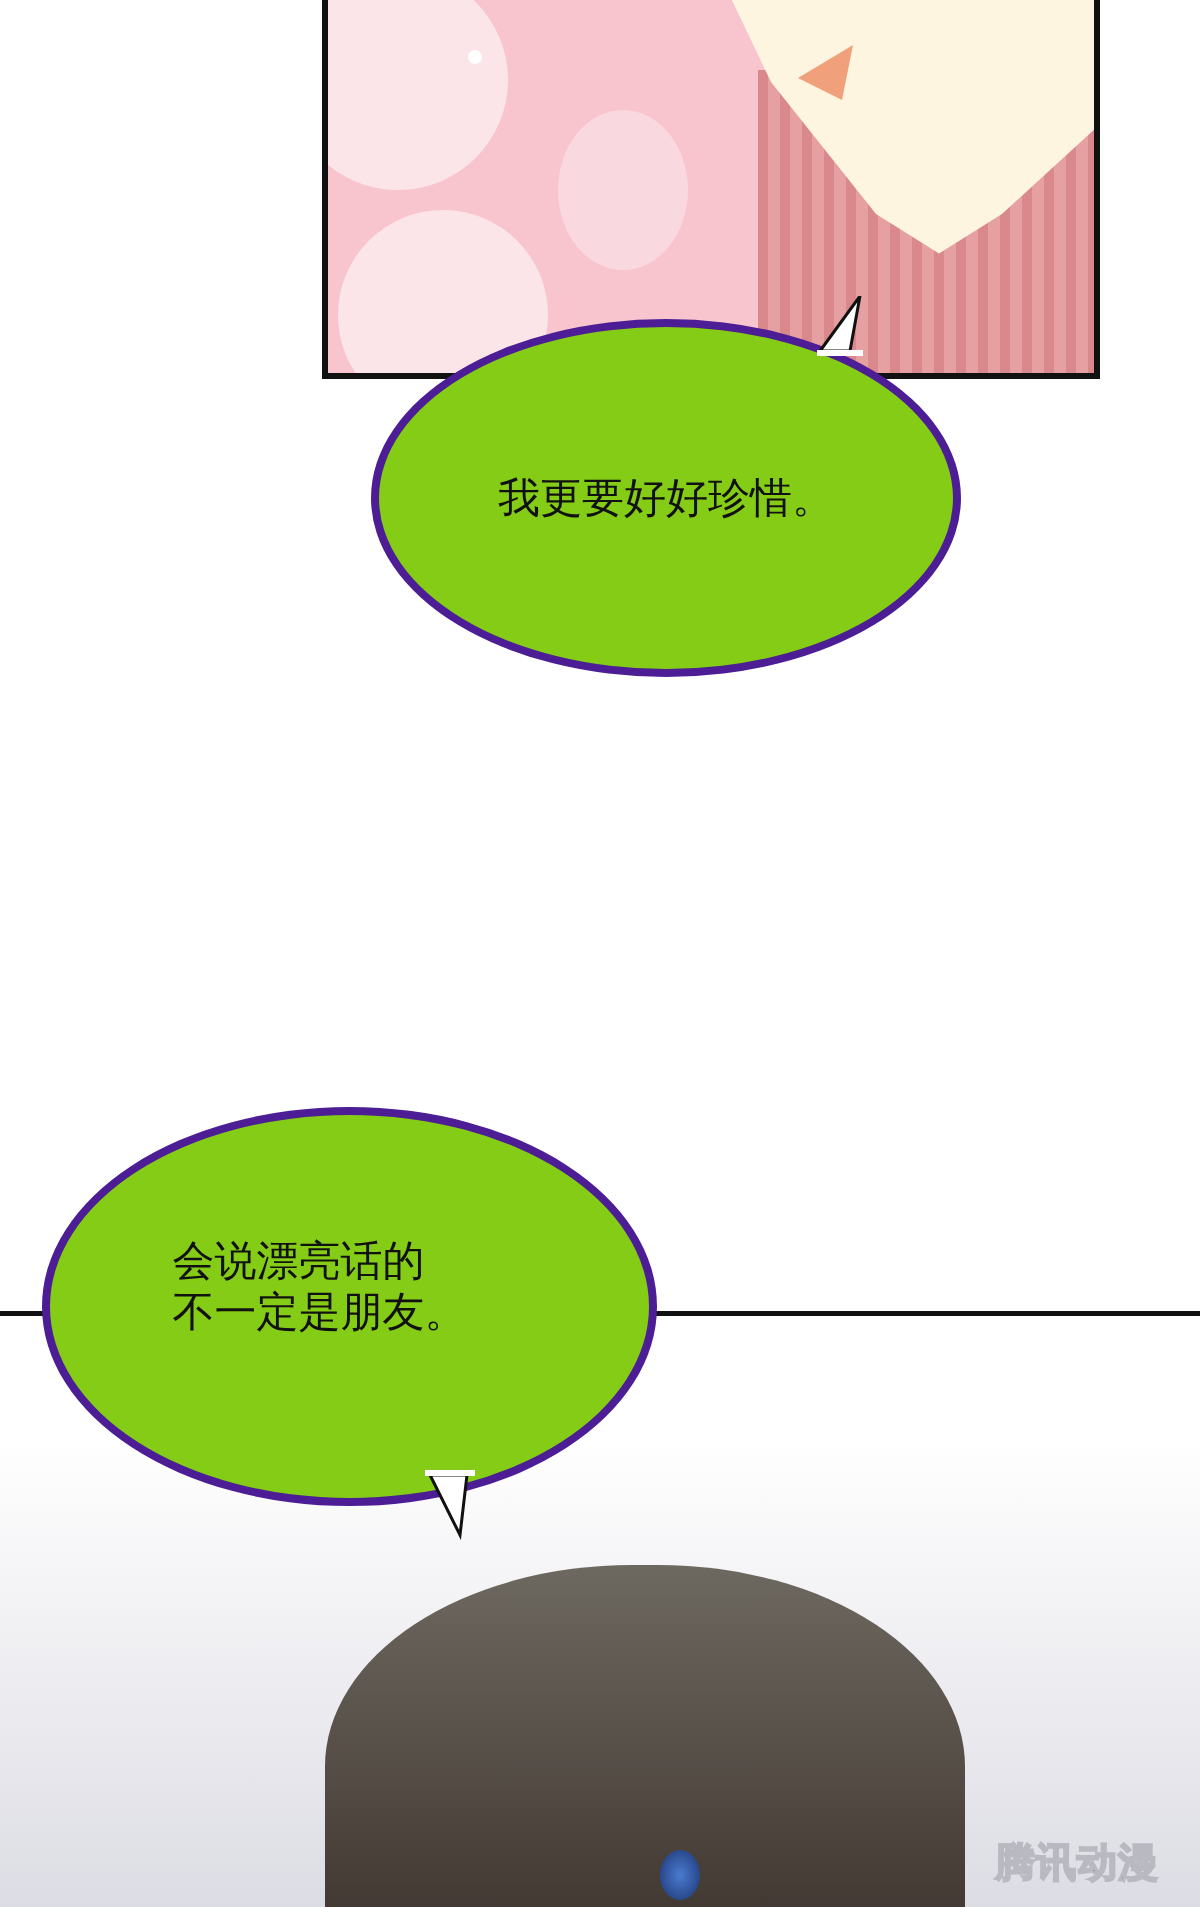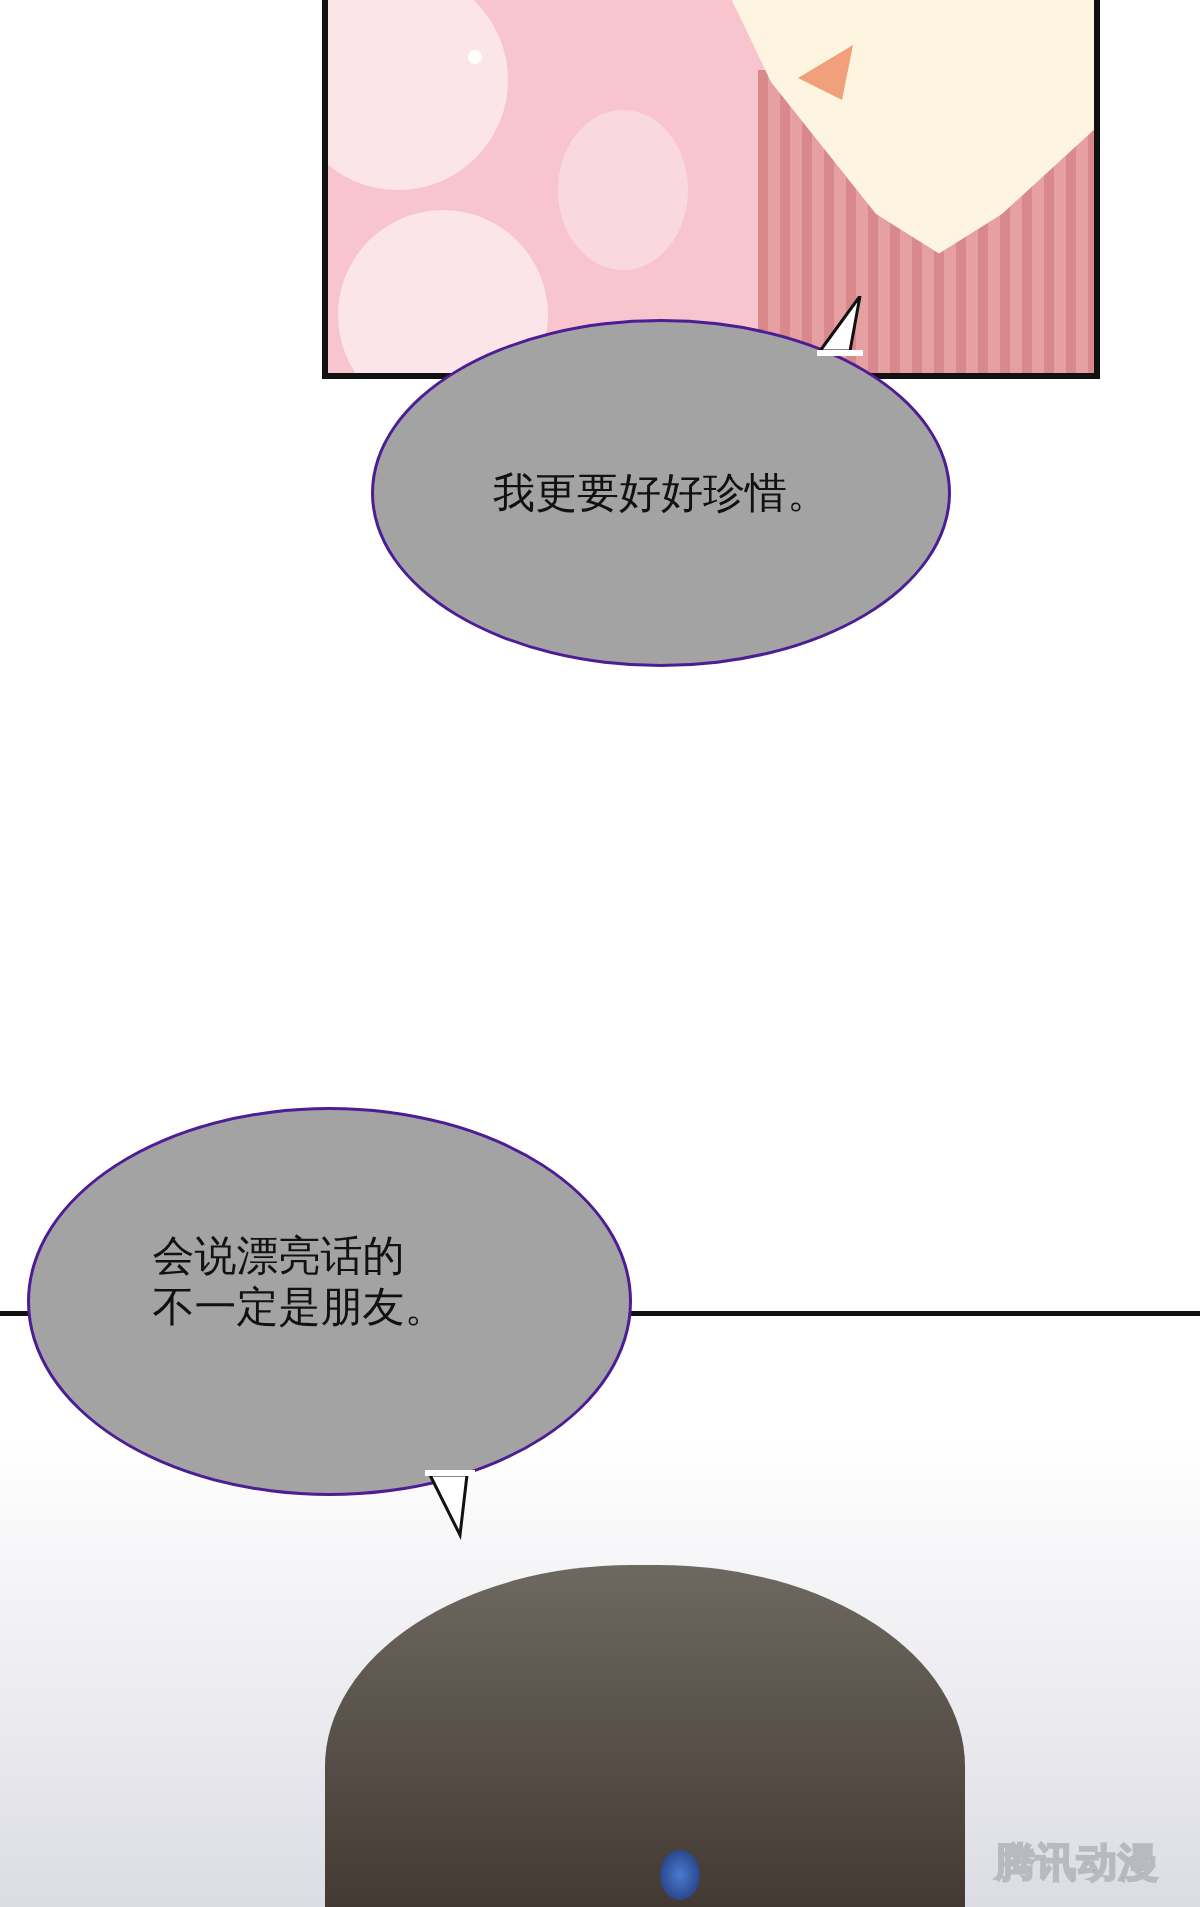--- a/index.html
+++ b/index.html
@@ -4,21 +4,21 @@
 <style>
   html,body{margin:0;padding:0;}
   body{width:1200px;height:1907px;position:relative;overflow:hidden;background:#fff;font-family:"DejaVu Sans",sans-serif;}
   .bg-grad{position:absolute;left:0;top:1440px;width:1200px;height:467px;background:linear-gradient(#fff,#dcdce4);}
   .panel{position:absolute;left:322px;top:-10px;width:766px;height:383px;border:6px solid #111;border-top:none;overflow:hidden;background:#f8c5cf;}
   .panel .bokeh{position:absolute;border-radius:50%;background:rgba(255,255,255,0.55);}
   .panel .face{position:absolute;left:380px;top:-40px;width:420px;height:330px;background:#fdf5e0;clip-path:polygon(0 0,100% 0,100% 45%,70% 80%,55% 92%,40% 80%,15% 40%);}
   .panel .hair{position:absolute;left:430px;top:80px;width:340px;height:320px;background:repeating-linear-gradient(90deg,#d9888c 0 10px,#e6a0a2 10px 22px);}
   .panel .mouth{position:absolute;left:470px;top:55px;width:55px;height:55px;background:#f0a07a;clip-path:polygon(0 60%,100% 0,80% 100%);}
   .divider{position:absolute;left:0;top:1311px;width:1200px;height:5px;background:#111;}
-  .bubble{position:absolute;background:#a3a3a3;border:3px solid #4c1d95;border-radius:50%;display:flex;align-items:center;justify-content:center;}
+  .bubble{position:absolute;background:#84cc16;border:8px solid #4c1d95;border-radius:50%;display:flex;align-items:center;justify-content:center;}
   .bubble-text{font-family:"DejaVu Sans",sans-serif;color:#111;font-size:42px;line-height:1.2;white-space:pre-line;}
   .tail{position:absolute;}
   .hair-head{position:absolute;left:325px;top:1565px;width:640px;height:420px;border-radius:48% 48% 0 0;background:linear-gradient(#6d6860,#3a2f2a);}
   .eye{position:absolute;left:660px;top:1850px;width:40px;height:50px;border-radius:50%;background:radial-gradient(#4a7bd0,#1c3370);}
   .watermark{position:absolute;left:995px;top:1835px;font-size:40px;font-weight:bold;color:#000000;-webkit-text-stroke:2px #b9b9c2;letter-spacing:1px;font-family:"DejaVu Sans",sans-serif;}
 </style>
 </head>
 <body>
 
 <div class="bg-grad"></div>
@@ -36,21 +36,21 @@
 <div class="bubble" style="left:371px;top:319px;width:574px;height:342px;">
   <span class="bubble-text">我更要好好珍惜。</span>
 </div>
 <svg class="tail" style="left:815px;top:296px;" width="50" height="60">
   <path d="M5 55 L45 0 L35 55 Z" fill="#fff" stroke="#111" stroke-width="3"></path>
   <path d="M2 58 L48 58" stroke="#fff" stroke-width="8"></path>
 </svg>
 
 <div class="divider"></div>
 
-<div class="bubble" style="left:27px;top:1107px;width:599px;height:383px;">
+<div class="bubble" style="left:42px;top:1107px;width:599px;height:383px;">
   <span class="bubble-text" style="margin-left:-60px;margin-top:-40px;">会说漂亮话的
 不一定是朋友。</span>
 </div>
 <svg class="tail" style="left:425px;top:1470px;" width="50" height="70">
   <path d="M5 5 L35 65 L42 5 Z" fill="#fff" stroke="#111" stroke-width="3"></path>
   <path d="M0 2 L50 2" stroke="#fff" stroke-width="8"></path>
 </svg>
 
 <div class="hair-head"></div>
 <div class="eye"></div>

